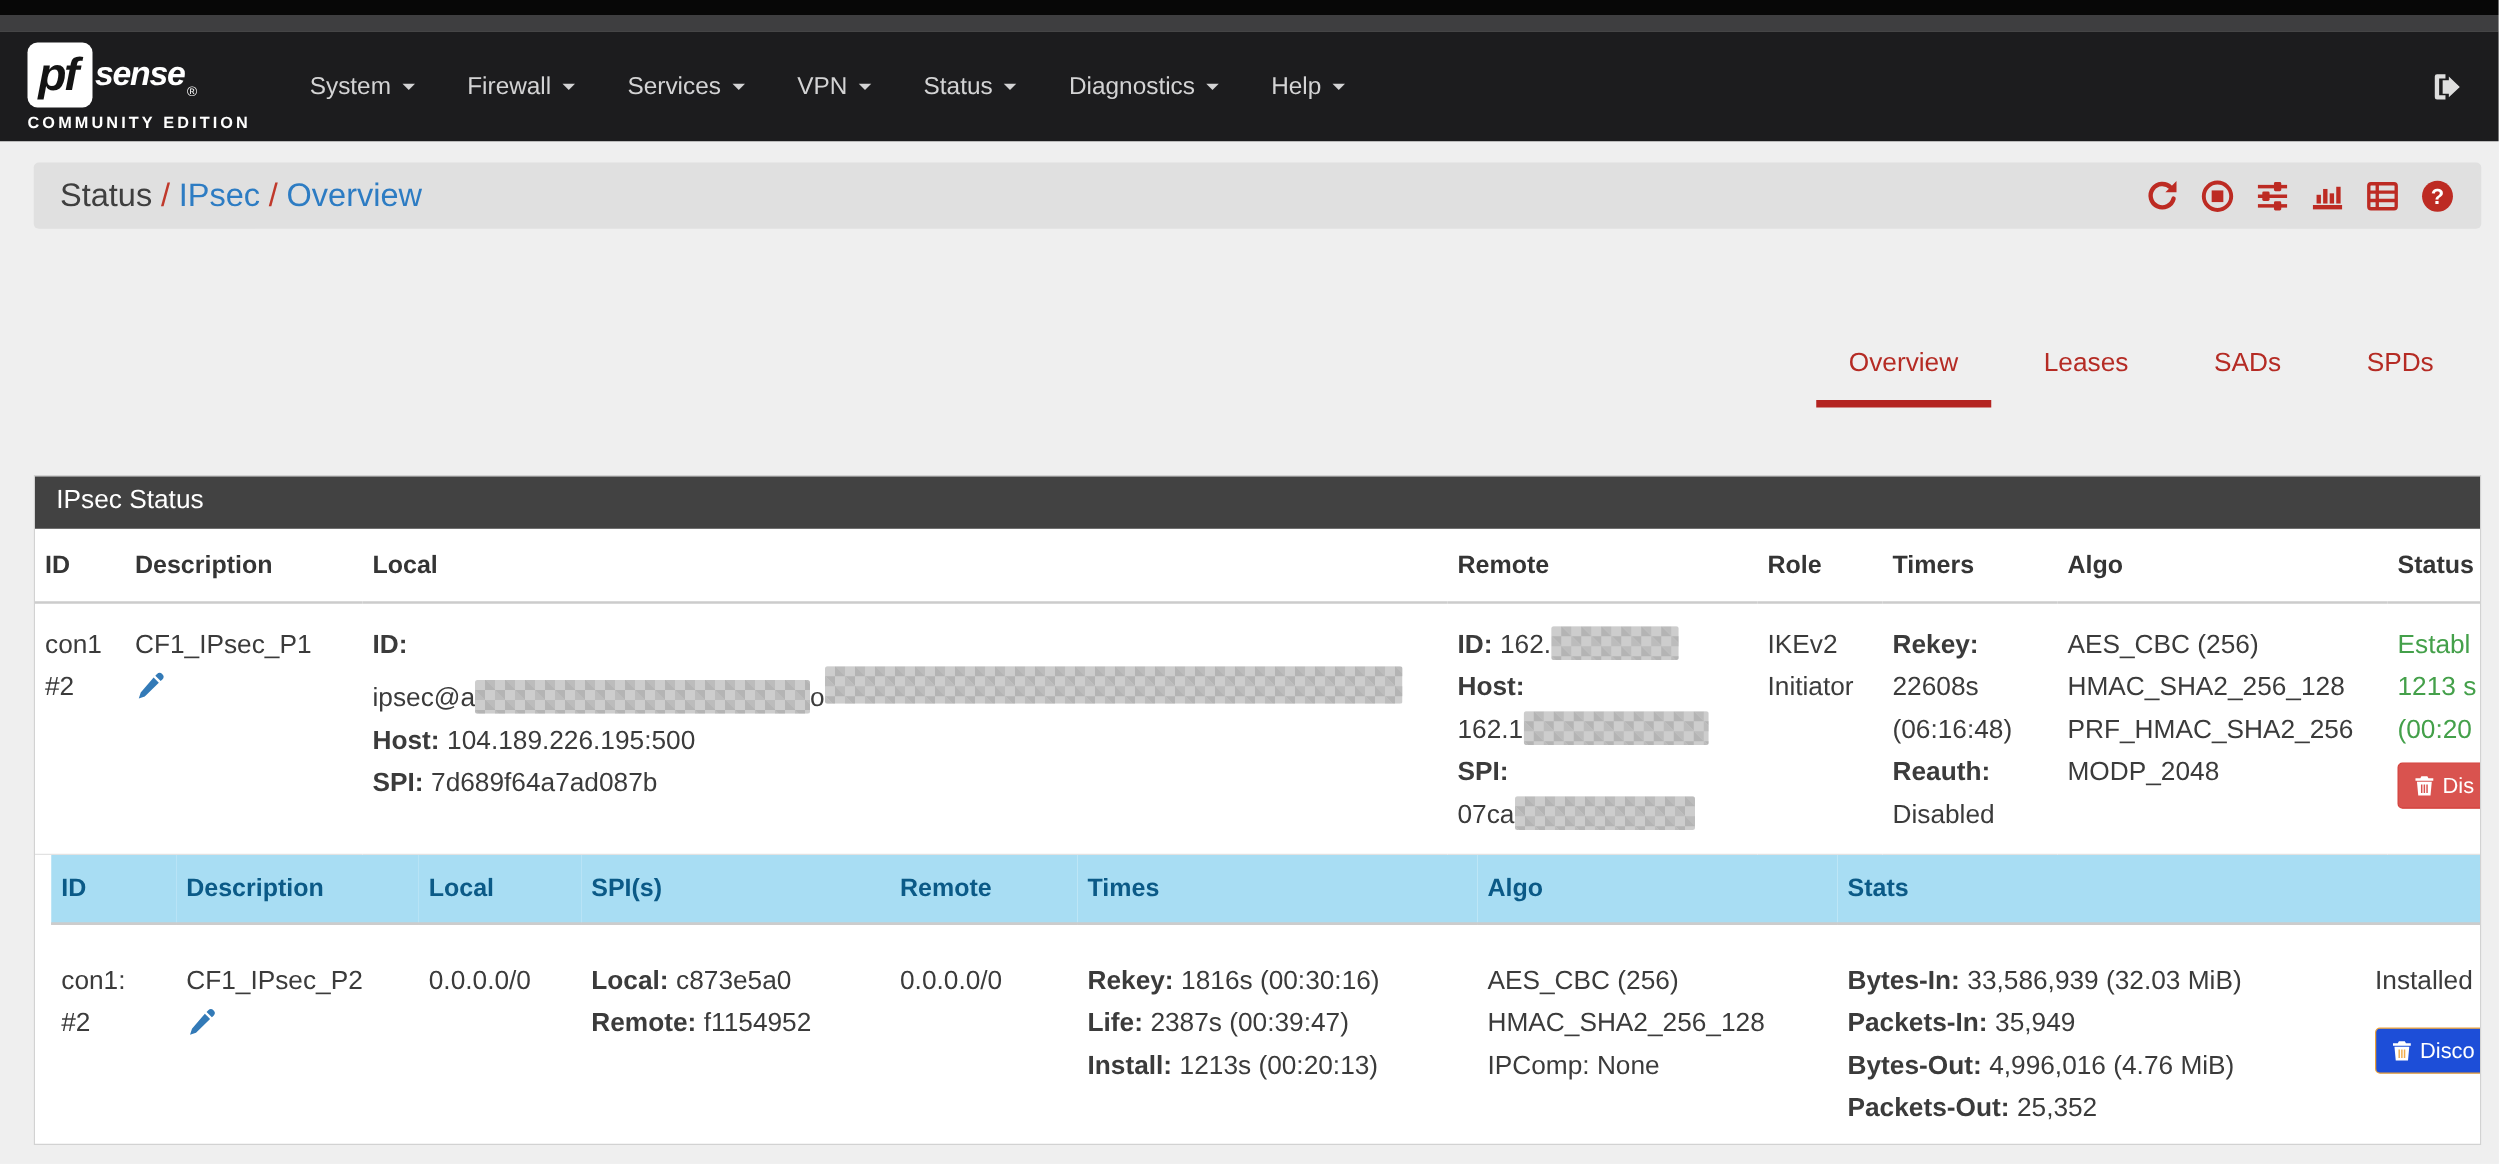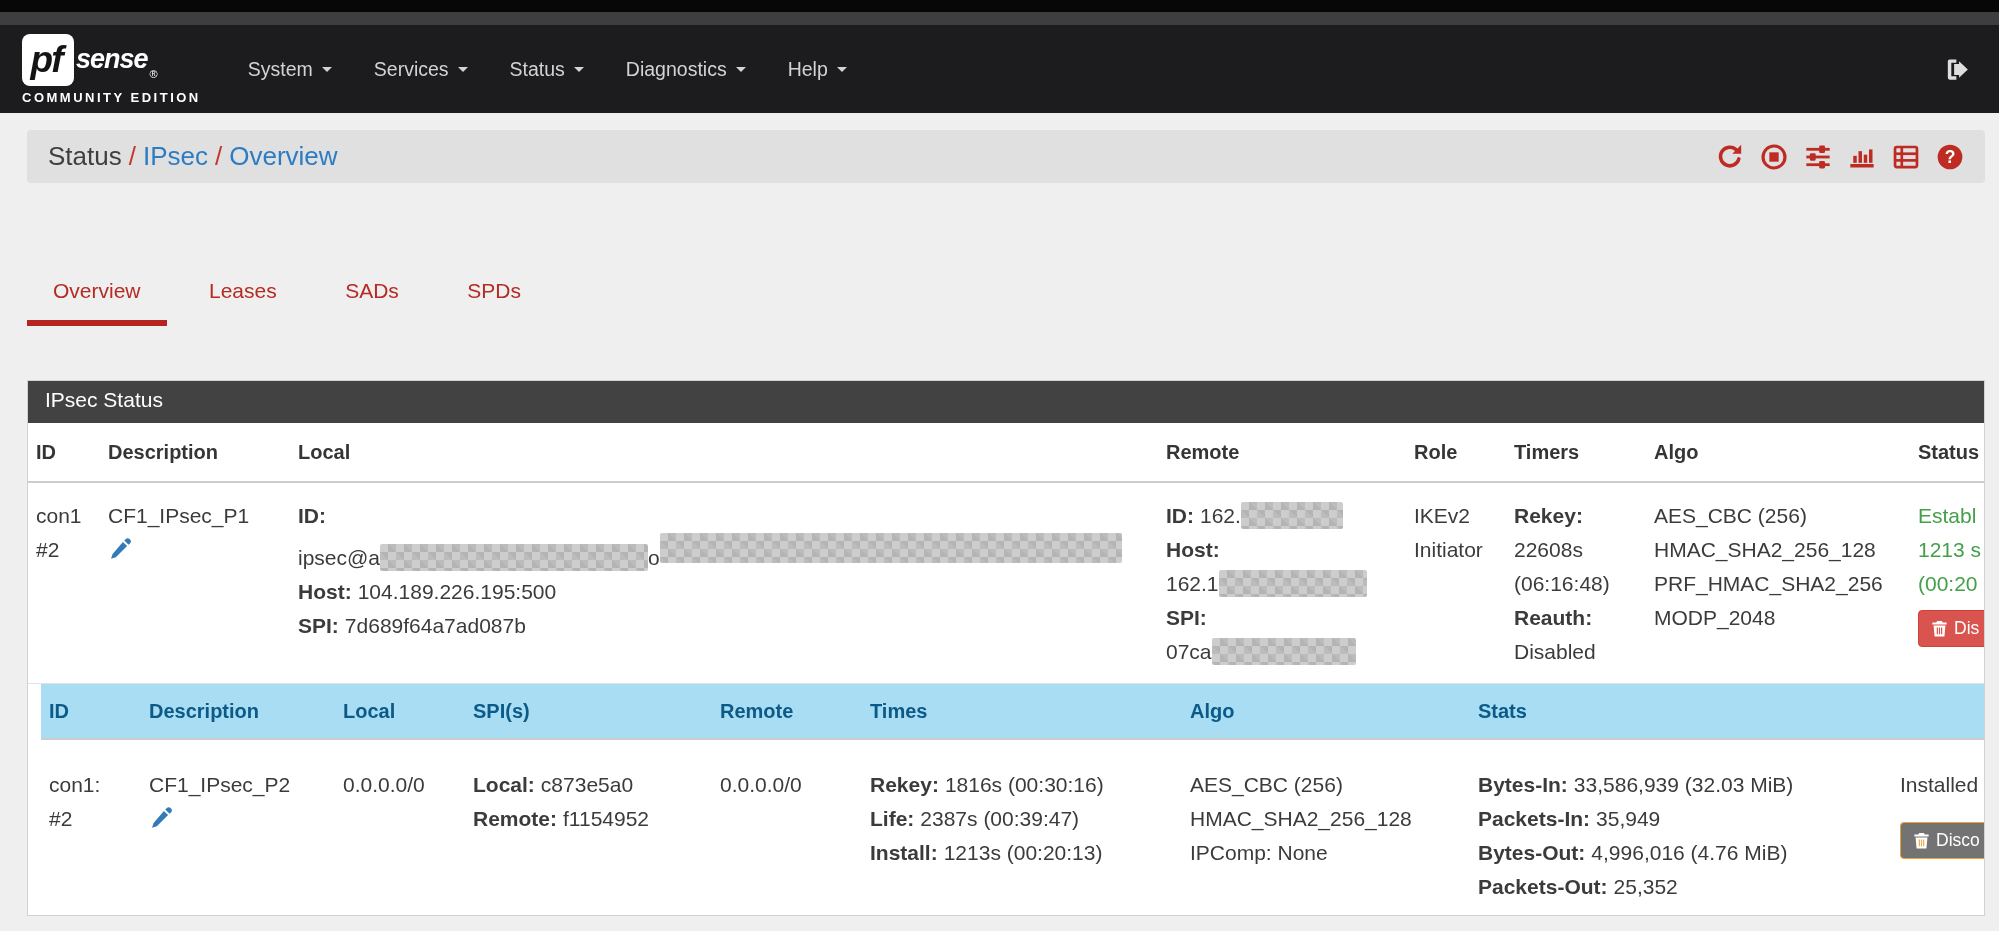--- a/index.html
+++ b/index.html
@@ -25,21 +25,21 @@
   
   .breadbar { margin:17px 14px 0 27px; height:53px; background:#e0e0e0; border-radius:4px;
     display:flex; align-items:center; padding:0 21px; }
   .bc-title { font-size:26px; color:#3f3f3f; }
   .bc-sep { font-size:26px; color:#c0392b; padding:0 7px; }
   .bc-link { font-size:26px; color:#2d7cc3; text-decoration:none; cursor:pointer; }
   .bc-actions { margin-left:auto; display:flex; align-items:center; gap:16px; color:#bd2b23; }
   .bc-actions svg { display:block; cursor:pointer; }
 
   
-  .tabs { margin:96px 14px 0 27px; }
+  .tabs { margin:96px 14px 0 27px;text-align:right; }
   .tab { display:inline-block; font-size:21px; color:#b52b24; padding:0 26px 17px; margin-right:12px;
     text-decoration:none; cursor:pointer; }
   .tab.active { border-bottom:6px solid #b42421; }
 
   
   .panel { margin:54px 14px 0 27px; background:#fff; border:1px solid #d2d2d2; height:536px; overflow:hidden; }
   .panel-heading { background:#424242; color:#fff; font-weight:normal; font-size:21px; padding:7px 17px; height:42px; }
   .tbl-wrap { overflow:hidden; width:100%; }
   table { border-collapse:collapse; table-layout:fixed; }
   table.outer { width:2150px; font-size:21px; color:#3b3b3b; line-height:34px; }
@@ -51,21 +51,21 @@
   table.child thead th { text-align:left; background:#a8ddf3; color:#0b5a87; font-size:20px; padding:10px 8px; }
   table.child td.cell { padding:28px 8px; vertical-align:top; }
   .b { font-weight:bold; }
   .lblsp { font-weight:bold; margin-right:6px; }
   .pencil { color:#337ab7; margin-top:3px; display:inline-block; cursor:pointer; }
   .status-green { color:#44a04a; }
   .btn { display:inline-flex; align-items:center; gap:5px; border-radius:4px; color:#fff; font-size:17.5px;
     padding:7px 11px; border:1px solid transparent; cursor:pointer; margin-top:9px; white-space:nowrap; }
   .btn svg { flex:none; }
   .btn-danger { background:#d9534f; border-color:#d43f3a; }
-  .btn-warning { background:#737373; border-color:#eea236;margin-top:20px; }
+  .btn-warning { background:#1d4ed8; border-color:#eea236;margin-top:20px; }
 
   
   .redact { display:inline-block; vertical-align:-6px; height:27px; border-radius:2px; background-color:#cdcdcd;
     background-image:linear-gradient(45deg,#bcbcbc 25%,transparent 25%,transparent 75%,#bcbcbc 75%),
                      linear-gradient(45deg,#b4b4b4 25%,transparent 25%,transparent 75%,#b4b4b4 75%);
     background-position:0 0,8px 8px; background-size:16px 16px; }
   .redact.hi { vertical-align:2px; height:30px; }
 </style>
 </head>
 <body>
@@ -83,21 +83,29 @@
       <span class="reg">®</span>
     </div>
     <div class="edition">COMMUNITY EDITION</div>
   </div>
   <ul class="menu">
     <li class="menu-item">
         <span>System</span>
         <span class="caret"></span>
       </li>
     <li class="menu-item">
+        <span>Firewall</span>
+        <span class="caret"></span>
+      </li>
+    <li class="menu-item">
         <span>Services</span>
+        <span class="caret"></span>
+      </li>
+    <li class="menu-item">
+        <span>VPN</span>
         <span class="caret"></span>
       </li>
     <li class="menu-item">
         <span>Status</span>
         <span class="caret"></span>
       </li>
     <li class="menu-item">
         <span>Diagnostics</span>
         <span class="caret"></span>
       </li>

